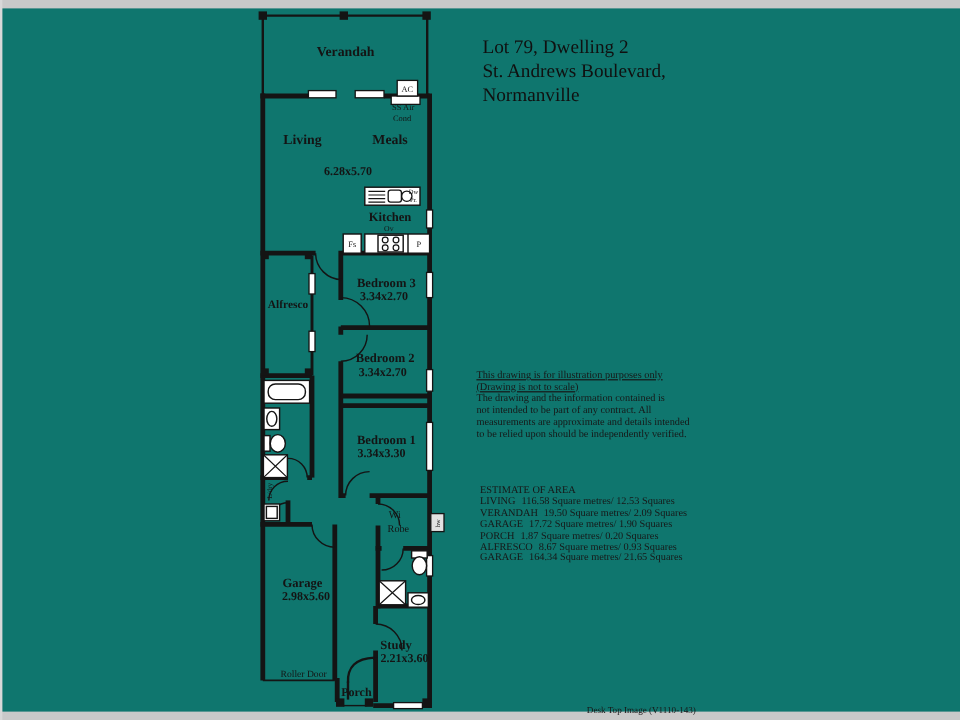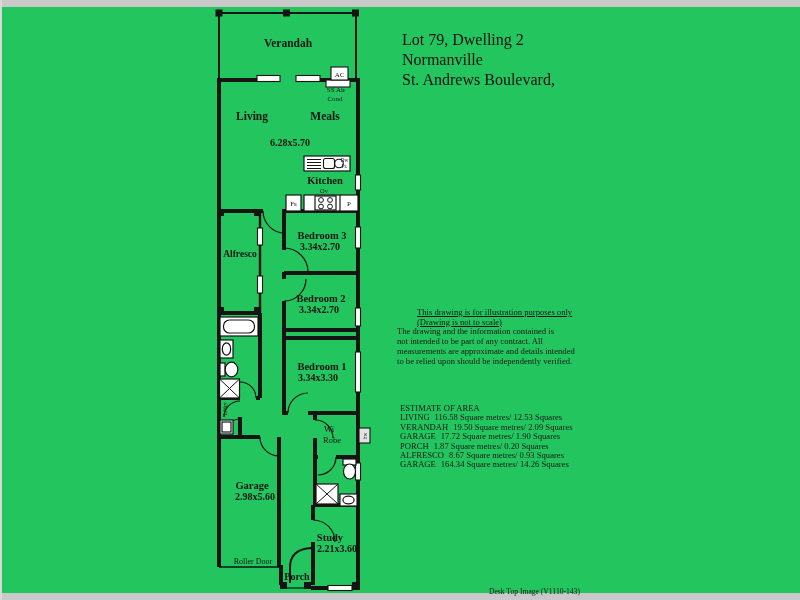--- a/index.html
+++ b/index.html
@@ -1,31 +1,31 @@
 <!DOCTYPE html>
 <html><head>
 <meta charset="utf-8">
 <style>
   html,body{margin:0;padding:0;background:#ffffff;width:800px;height:600px;overflow:hidden;}
-  #stage{position:relative;width:800px;height:600px;background:#22c55e;font-family:"Liberation Serif","DejaVu Serif",serif;color:#171717;}
+  #stage{position:relative;width:800px;height:600px;background:#0f766e;font-family:"Liberation Serif","DejaVu Serif",serif;color:#171717;}
   .edge{position:absolute;background:#c9c9c9;}
   #edge-top{left:0;top:0;width:800px;height:7px;}
   #edge-bottom{left:0;top:593px;width:800px;height:7px;}
   #edge-left{left:0;top:0;width:2px;height:600px;background:#d8d8d8;}
   #plan-svg{position:absolute;left:0;top:0;}
   svg text{fill:#141414;font-family:"Liberation Serif","DejaVu Serif",serif;}
   .rl{font-weight:bold;font-size:11.5px;text-anchor:middle;}
   .rl2{font-weight:bold;font-size:10px;text-anchor:middle;}
   .dim{font-weight:bold;font-size:10px;text-anchor:middle;}
   .sm{font-size:7px;text-anchor:middle;}
   .tiny{font-size:5.4px;text-anchor:middle;}
   .med{font-size:8.5px;text-anchor:middle;}
   #title-block{position:absolute;left:402px;top:30px;font-size:16px;line-height:20px;color:#101010;}
   #disclaimer-block{position:absolute;left:397px;top:308px;font-size:8.6px;line-height:9.7px;}
-  .u{text-decoration:underline;margin-left:20px;}
+  .u{text-decoration:underline;}
   #estimate-block{position:absolute;left:400px;top:404px;font-size:8.6px;line-height:9.4px;}
   .est-row .lbl{margin-right:5px;}
   #footer-note{position:absolute;left:489px;top:587px;font-size:7.6px;text-align:right;}
 </style>
 </head>
 <body>
 
 <div id="stage">
 
   <div id="edge-top" class="edge"></div>
@@ -192,38 +192,38 @@
     <text class="rl2" x="252" y="489" style="font-size:10.5px">Garage</text>
     <text class="dim" x="255" y="500">2.98x5.60</text>
     <text class="med" x="253" y="564" style="font-size:8px">Roller Door</text>
     <text class="rl2" x="330" y="541" style="font-size:10.5px">Study</text>
     <text class="dim" x="337" y="552">2.21x3.60</text>
     <text class="rl2" x="297" y="580">Porch</text>
   </svg>
 
   <div id="title-block">
     <div>Lot 79, Dwelling 2</div>
+    <div>St. Andrews Boulevard,</div>
     <div>Normanville</div>
-    <div>St. Andrews Boulevard,</div>
   </div>
 
   <div id="disclaimer-block">
     <div class="u">This drawing is for illustration purposes only</div>
     <div class="u">(Drawing is not to scale)</div>
     <div>The drawing and the information contained is</div>
     <div>not intended to be part of any contract.  All</div>
     <div>measurements are approximate and details intended</div>
     <div>to be relied upon should be independently verified.</div>
   </div>
 
   <div id="estimate-block">
     <div>ESTIMATE OF AREA</div>
     <div class="est-row"><span class="lbl">LIVING</span><span>116.58 Square metres/ 12.53 Squares</span></div>
     <div class="est-row"><span class="lbl">VERANDAH</span><span>19.50 Square metres/ 2.09 Squares</span></div>
     <div class="est-row"><span class="lbl">GARAGE</span><span>17.72 Square metres/ 1.90 Squares</span></div>
     <div class="est-row"><span class="lbl">PORCH</span><span>1.87 Square metres/ 0.20 Squares</span></div>
     <div class="est-row"><span class="lbl">ALFRESCO</span><span>8.67 Square metres/ 0.93 Squares</span></div>
-    <div class="est-row"><span class="lbl">GARAGE</span><span>164.34 Square metres/ 14.26 Squares</span></div>
+    <div class="est-row"><span class="lbl">GARAGE</span><span>164.34 Square metres/ 21.65 Squares</span></div>
   </div>
 
   <div id="footer-note">Desk Top Image  (V1110-143)</div>
 
 </div>
 
 </body></html>

